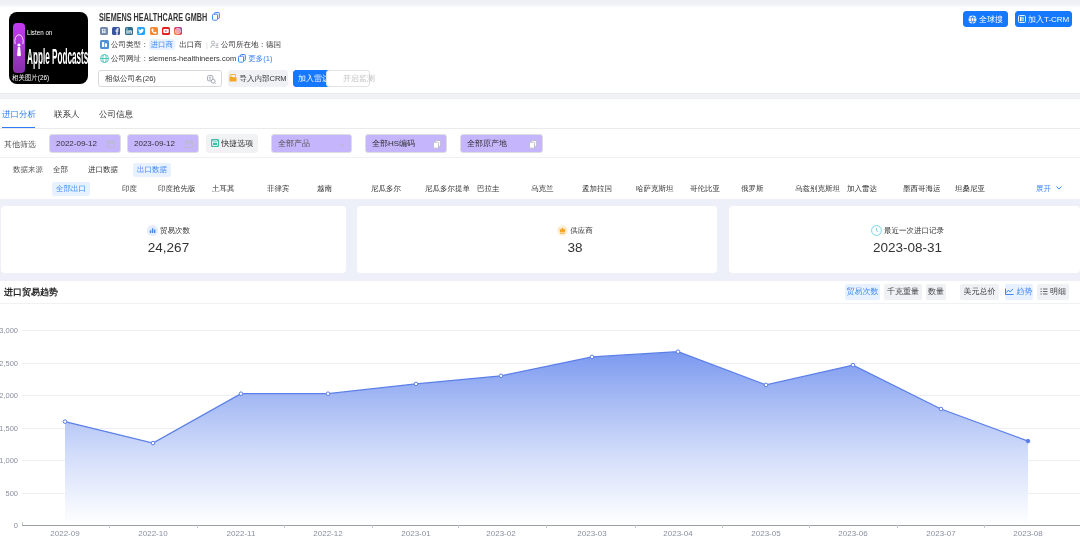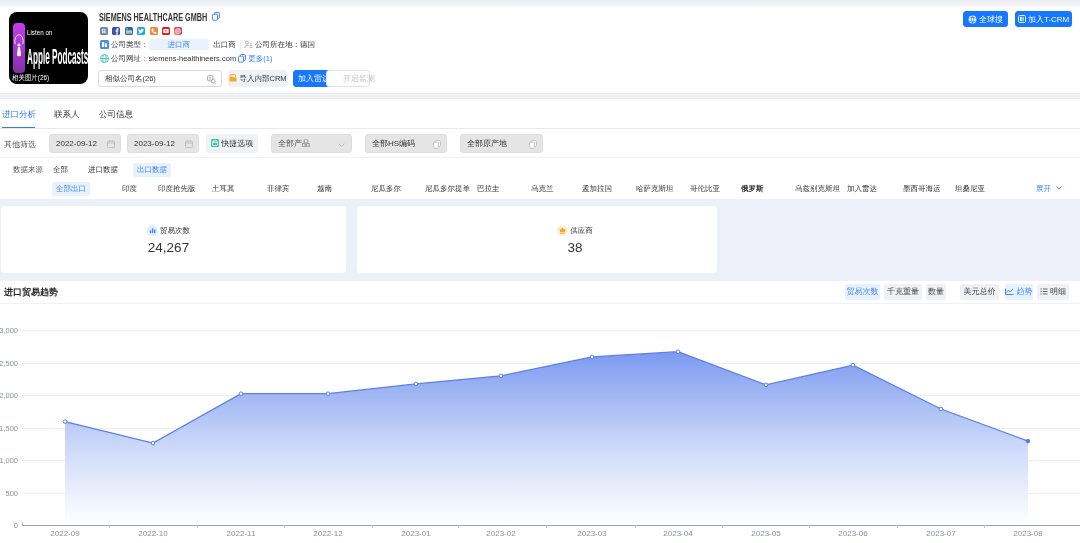--- a/index.html
+++ b/index.html
@@ -12,36 +12,36 @@
 .badge { position:absolute; left:9px; top:12px; width:79px; height:72px; background:#000; border-radius:8px; overflow:hidden; }
 .badge .pod { position:absolute; left:4px; top:11px; width:12px; height:50px; background:linear-gradient(180deg,#c43af0 0%,#a636cf 55%,#8430a8 100%); border-radius:4px; }
 .badge .listen { position:absolute; left:18px; top:16px; width:60px; color:#fff; font-size:8px; transform:scaleX(0.78); transform-origin:left; white-space:nowrap; }
 .badge .apl { position:absolute; left:18px; top:33px; color:#fff; font-size:19px; font-weight:bold; transform:scale(0.43,1.12); transform-origin:left top; white-space:nowrap; }
 .badge .sub { position:absolute; left:3px; top:61px; color:#fff; font-size:7px; transform:scaleX(0.92); transform-origin:left; white-space:nowrap; }
 
 .cname { position:absolute; left:99px; top:11px; font-size:10.5px; font-weight:bold; color:#333; white-space:nowrap; transform:scaleX(0.69); transform-origin:left; }
 .socials { position:absolute; left:100px; top:27px; height:8px; display:flex; gap:4.4px; }
 .irow { position:absolute; left:100px; font-size:7.5px; color:#333; white-space:nowrap; }
 .irow svg { vertical-align:-2px; }
-.tag-imp { background:#e9f2fe; color:#4485f2; border-radius:2px; padding:1px 19px; }
+.tag-imp { background:#e9f2fe; color:#4485f2; border-radius:2px; padding:1px 2px; }
 .blue { color:#2f7bf5; }
 .ibox { position:absolute; border:1px solid #d9d9d9; border-radius:3px; background:#fff; font-size:7.5px; color:#333; }
 .btn { position:absolute; border-radius:3px; font-size:8px; text-align:center; white-space:nowrap; }
 .btn-blue { background:#1677ff; color:#fff; border:1px solid #1677ff; }
 .btn-gray { background:#eff1f4; color:#333; border:1px solid #eff1f4; }
 .btn-dis { background:#fff; color:#bfbfbf; border:1px solid #e3e3e3; }
 .divband { position:absolute; left:0; width:1080px; background:#eef0f5; }
 
 .tab { position:absolute; top:109px; font-size:8.5px; color:#333; }
 .tab.on { color:#2f7bf5; }
 .tabline { position:absolute; left:2px; top:127px; width:33px; height:2px; background:#2f7bf5; }
 .tabborder { position:absolute; left:0; top:128px; width:1080px; height:1px; background:#e9eaec; }
 
 .flabel { position:absolute; font-size:8px; color:#555; }
-.fin { position:absolute; top:134px; height:19px; border:1px solid #dcdee2; border-radius:3px; background:#e5e5e5; font-size:8px; color:#333; line-height:17px; padding-left:6px; }
+.fin { position:absolute; top:134px; height:19px; border:1px solid #dcdee2; border-radius:3px; background:#c4b5fd; font-size:8px; color:#333; line-height:17px; padding-left:6px; }
 .hairline { position:absolute; left:0; width:1080px; height:1px; background:#f0f1f3; }
 
 .ds { position:absolute; font-size:7.5px; color:#333; white-space:nowrap; }
 .ds.hl { background:#e7f2fe; color:#3f87f5; padding:2px 4px; border-radius:2px; }
 .ds.on { color:#3f87f5;font-family:Liberation Mono, monospace; }
 
 .lav { position:absolute; left:0; top:199px; width:1080px; height:82px; background:#eef0f9; }
 .card { position:absolute; top:206px; height:67px; background:#fff; border-radius:4px; }
 .card .lbl { position:absolute; top:19px; width:100%; text-align:center; font-size:7.5px; color:#333; }
 .card .lbl svg { vertical-align:-3px; }
@@ -236,21 +236,21 @@
   <div class="ds" style="left:212px;top:183.5px;">土耳其</div>
   <div class="ds" style="left:267px;top:183.5px;">菲律宾</div>
   <div class="ds" style="left:317px;top:183.5px;">越南</div>
   <div class="ds" style="left:371px;top:183.5px;">尼瓜多尔</div>
   <div class="ds" style="left:425px;top:183.5px;">尼瓜多尔提单</div>
   <div class="ds" style="left:477px;top:183.5px;">巴拉圭</div>
   <div class="ds" style="left:531px;top:183.5px;">乌克兰</div>
   <div class="ds" style="left:582px;top:183.5px;">孟加拉国</div>
   <div class="ds" style="left:636px;top:183.5px;">哈萨克斯坦</div>
   <div class="ds" style="left:690px;top:183.5px;">哥伦比亚</div>
-  <div class="ds" style="left:741px;top:183.5px;font-weight:bold;">俄罗斯</div>
+  <div class="ds" style="left:741px;top:183.5px;">俄罗斯</div>
   <div class="ds" style="left:795px;top:183.5px;">乌兹别克斯坦</div>
   <div class="ds" style="left:847px;top:183.5px;">加入雷达</div>
   <div class="ds" style="left:903px;top:183.5px;">墨西哥海运</div>
   <div class="ds" style="left:955px;top:183.5px;">坦桑尼亚</div>
   <div class="ds on" style="left:1036px;top:183.5px;">展开
     <svg width="6" height="4" viewBox="0 0 6 4" style="vertical-align:1px">
         <path d="M0.5 0.5 L3 3 L5.5 0.5" fill="none" stroke="#3f87f5" stroke-width="1"></path>
       </svg>
   </div>
 
@@ -271,20 +271,31 @@
   <div class="card" style="left:357px;width:360px;padding-left:38px;">
     <div class="lbl">
       <svg width="11" height="11" viewBox="0 0 11 11">
           <circle cx="5.5" cy="5.5" r="5.5" fill="#fdf0da"></circle>
           <path d="M2.5 3.4 L3.9 4.6 L5.5 2.6 L7.1 4.6 L8.5 3.4 L8 7 L3 7 Z" fill="#f5a623"></path>
           <rect x="3" y="7.6" width="5" height="1" fill="#f5a623"></rect>
         </svg>
       供应商</div>
     <div class="val">38</div>
   </div>
+  <div class="card" style="left:729px;width:351px;">
+      <div style="position:relative;left:3px;width:100%;height:100%">
+    <div class="lbl">
+      <svg width="11" height="11" viewBox="0 0 11 11">
+            <circle cx="5.5" cy="5.5" r="4.9" fill="#fff" stroke="#74d3e4" stroke-width="1"></circle>
+            <path d="M5.5 3.2 L5.5 5.8 L7.2 6.7" fill="none" stroke="#74d3e4" stroke-width="0.9"></path>
+          </svg>
+      最近一次进口记录</div>
+    <div class="val">2023-08-31</div>
+  </div>
+    </div>
 
   <div class="ctitle">进口贸易趋势</div>
   <div class="cbtn on" style="left:845px;width:35px;">贸易次数</div>
   <div class="cbtn off" style="left:884px;width:38px;">千克重量</div>
   <div class="cbtn off" style="left:926px;width:20px;">数量</div>
   <div class="cbtn off" style="left:960px;width:39px;">美元总价</div>
   <div class="cbtn on" style="left:1005px;width:28px;">
     <svg width="9" height="7" viewBox="0 0 9 7" style="vertical-align:-0.5px">
         <path d="M0.5 6.5 L0.5 0.5 M0.5 6.5 L8.5 6.5" stroke="#3f87f5" stroke-width="1" fill="none"></path>
         <path d="M1.5 4.5 L3.3 2.2 L5 3.8 L8 1" stroke="#3f87f5" stroke-width="1" fill="none"></path>

